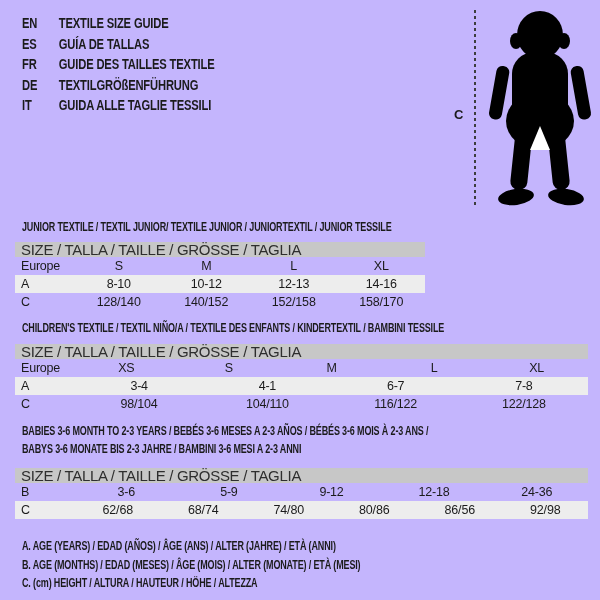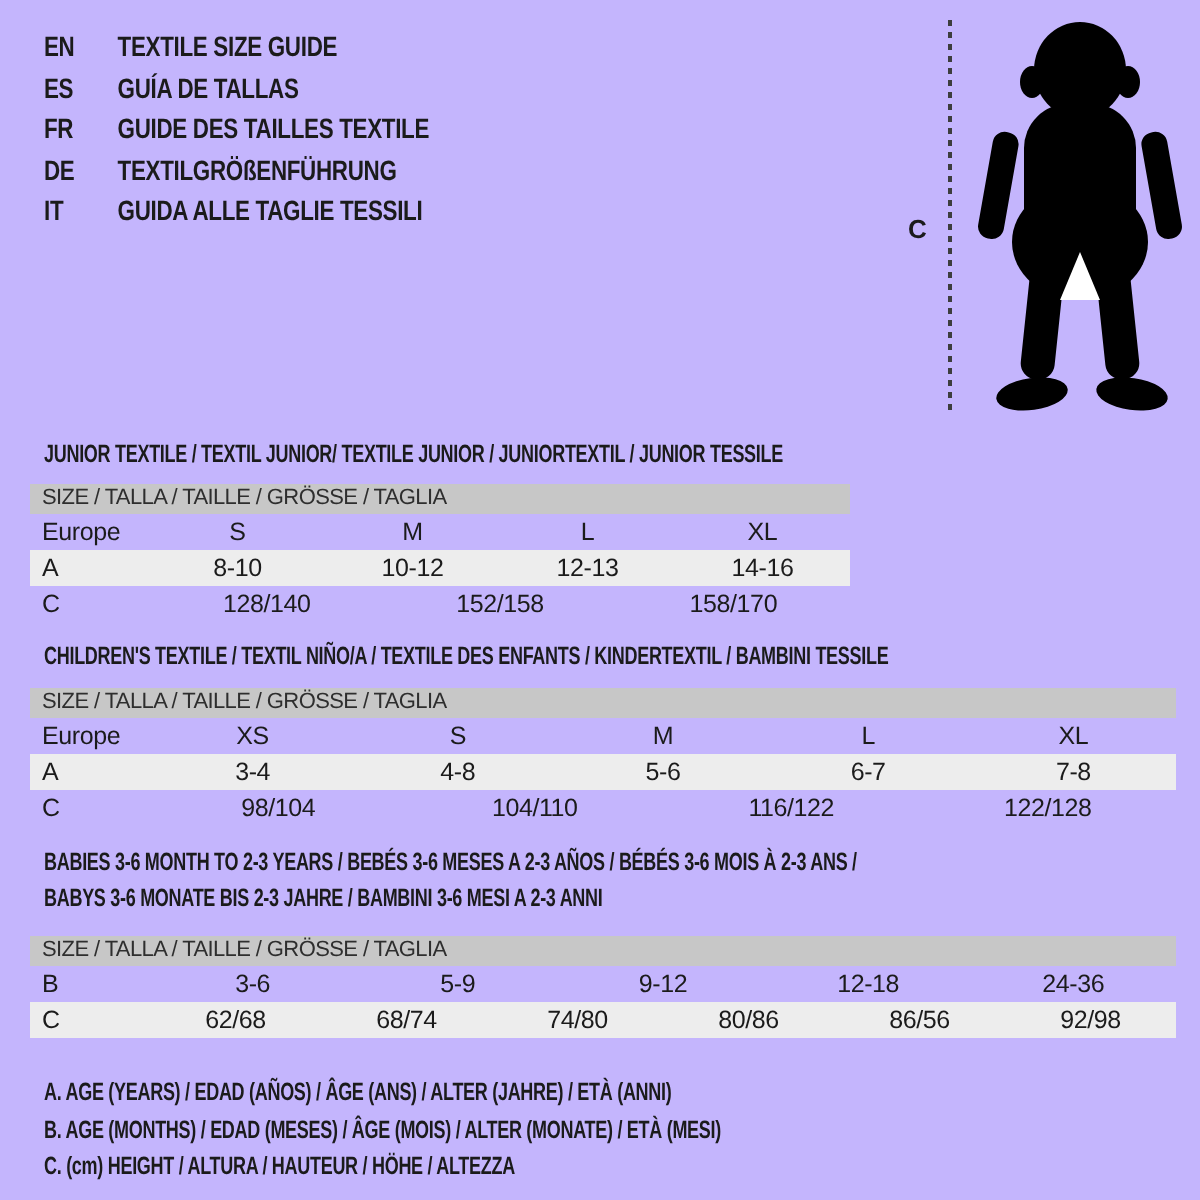--- a/index.html
+++ b/index.html
@@ -38,21 +38,21 @@
 
   
   .tbl-title{
     position:absolute;left:22px;
     font-weight:bold;font-size:12.5px;line-height:18px;white-space:nowrap;
     transform:scaleX(0.72);transform-origin:left top;letter-spacing:-0.2px;
   }
   .size-table{position:absolute;left:15px;}
   .size-bar{
     height:15px;line-height:15px;background:var(--bar-bg);
-    font-size:11px;color:#2e2e2e;padding-left:6px;letter-spacing:-0.3px;
+    font-size:15px;color:#2e2e2e;padding-left:6px;letter-spacing:-0.3px;
     box-sizing:border-box;
   }
   .trow{display:flex;height:18px;line-height:18px;font-size:12.5px;letter-spacing:-0.2px;}
   .trow.shaded{background:var(--shade);}
   .tlabel{flex:0 0 60px;padding-left:6px;box-sizing:border-box;text-align:left;}
   .tcell{flex:1;text-align:center;}
 
   .sec1 .tbl-title{top:218px;}
   .sec1 .size-table{top:242px;width:410px;}
   .sec2 .tbl-title{top:319px;}
@@ -133,20 +133,21 @@
           <div class="trow shaded">
             <span class="tlabel">A</span>
             <span class="tcell">8-10</span>
             <span class="tcell">10-12</span>
             <span class="tcell">12-13</span>
             <span class="tcell">14-16</span>
           </div>
           <div class="trow">
             <span class="tlabel">C</span>
             <span class="tcell">128/140</span>
+            <span class="tcell">140/152</span>
             <span class="tcell">152/158</span>
             <span class="tcell">158/170</span>
           </div>
         </div>
     </div>
   </div>
 
   <div class="table-section sec2">
     <div class="tbl-title">
         <div class="title-line">CHILDREN'S TEXTILE / TEXTIL NIÑO/A / TEXTILE DES ENFANTS / KINDERTEXTIL / BAMBINI TESSILE</div>
@@ -158,22 +159,21 @@
             <span class="tlabel">Europe</span>
             <span class="tcell">XS</span>
             <span class="tcell">S</span>
             <span class="tcell">M</span>
             <span class="tcell">L</span>
             <span class="tcell">XL</span>
           </div>
           <div class="trow shaded">
             <span class="tlabel">A</span>
             <span class="tcell">3-4</span>
-            <span class="tcell">4-8</span>
-            <span class="tcell">5-6</span>
+            <span class="tcell">4-1</span>
             <span class="tcell">6-7</span>
             <span class="tcell">7-8</span>
           </div>
           <div class="trow">
             <span class="tlabel">C</span>
             <span class="tcell">98/104</span>
             <span class="tcell">104/110</span>
             <span class="tcell">116/122</span>
             <span class="tcell">122/128</span>
           </div>

